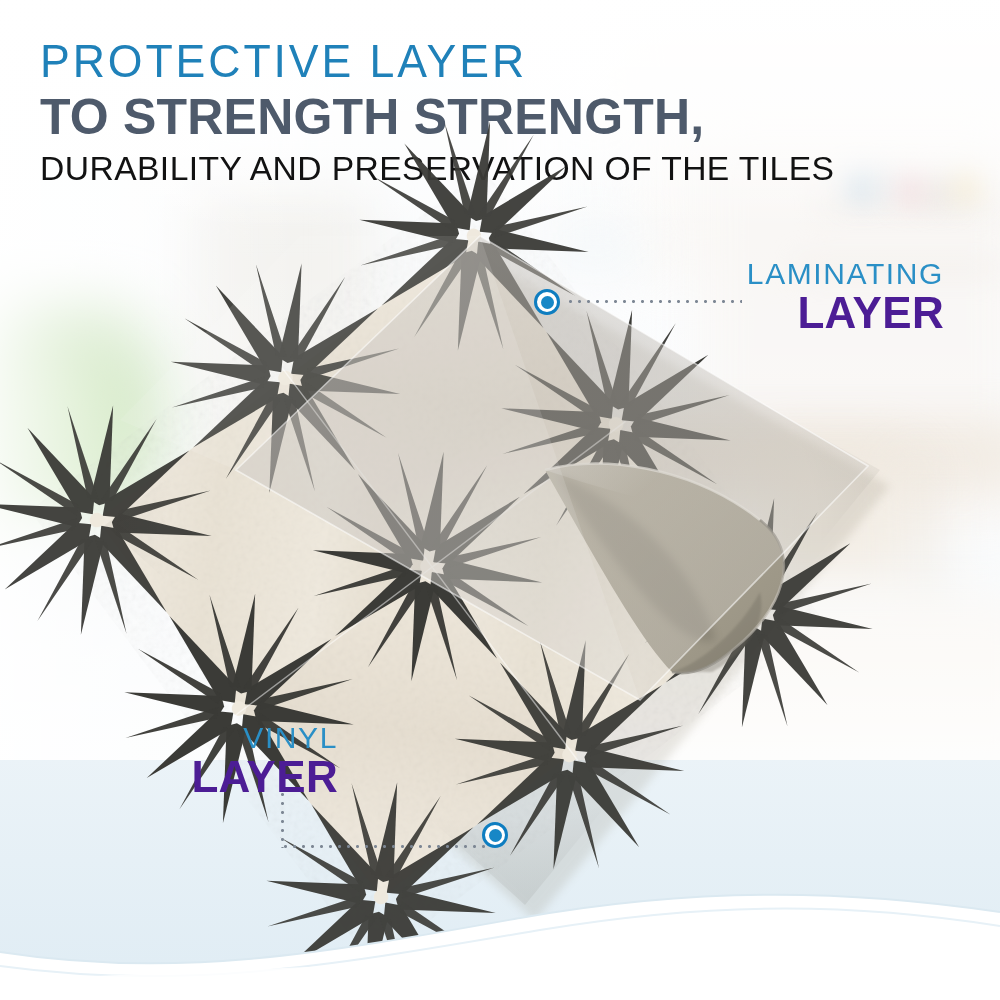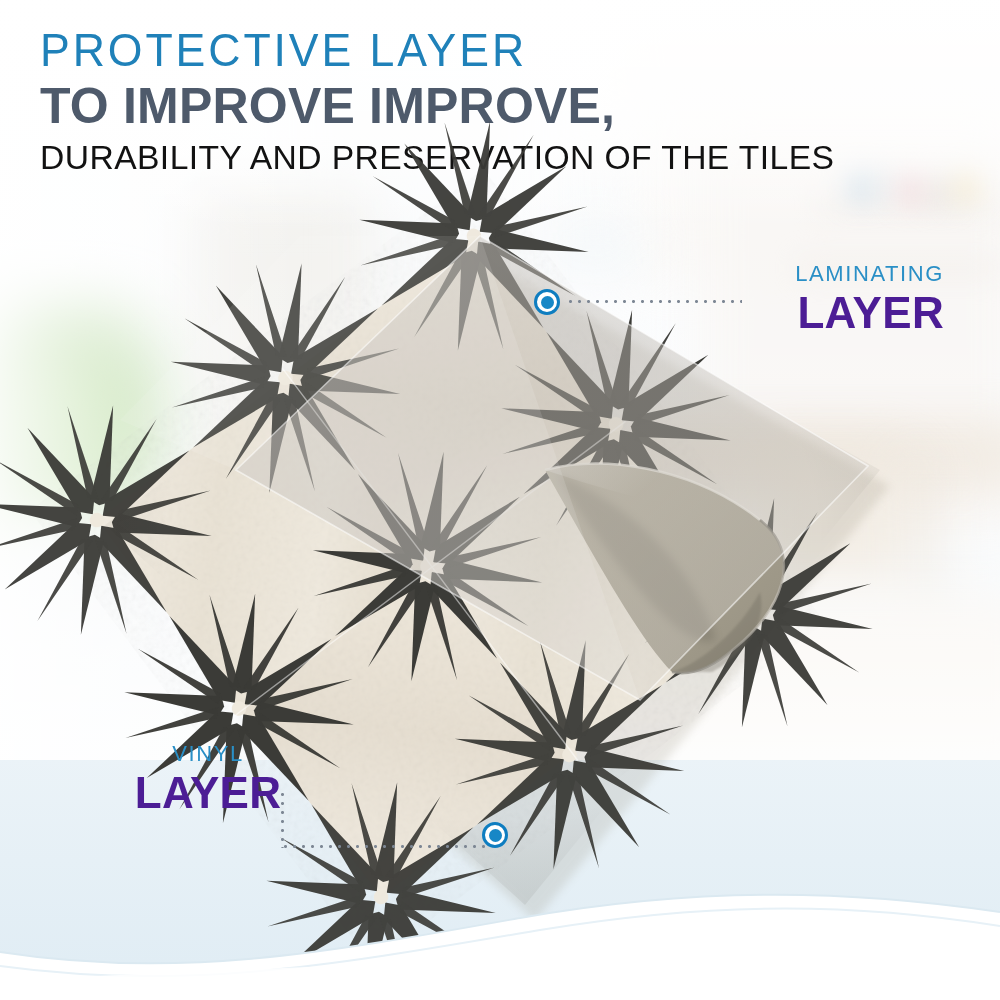--- a/index.html
+++ b/index.html
@@ -48,46 +48,46 @@
     background:radial-gradient(ellipse at 50% 50%, #8cc763 0%, rgba(140,199,99,.6) 50%, rgba(255,255,255,0) 75%);}
   .pot{left:6px;top:520px;width:130px;height:110px;background:#e9eef1;border-radius:6px 6px 22px 22px;}
   .whitewash{position:absolute;inset:0;background:
       linear-gradient(180deg, rgba(255,255,255,.55) 0%, rgba(255,255,255,.25) 35%, rgba(255,255,255,.45) 70%, rgba(255,255,255,.85) 100%);}
   .leftfade{position:absolute;left:0;top:0;width:300px;height:1000px;
     background:linear-gradient(90deg, rgba(255,255,255,.88) 0%, rgba(255,255,255,.45) 45%, rgba(255,255,255,0) 100%);}
   .topfade{position:absolute;left:0;top:0;width:1000px;height:230px;
     background:linear-gradient(180deg, rgba(255,255,255,.96) 0%, rgba(255,255,255,.72) 55%, rgba(255,255,255,0) 100%);}
 
   
-  .headings{position:absolute;left:40px;top:24px;width:840px;}
+  .headings{position:absolute;left:40px;top:35px;width:840px;}
   .h-line1{
     font-size:46px;line-height:52px;letter-spacing:3.0px;font-weight:300;
     color:#1f81b9;font-family:"Liberation Sans", sans-serif;
     transform:scaleX(.97);transform-origin:left center;white-space:nowrap;
   }
   .h-line2{
     font-size:50px;line-height:56px;letter-spacing:.2px;font-weight:700;
     color:#4e5a6b;white-space:nowrap;transform:scaleX(1.0);transform-origin:left center;margin-top:2px;
   }
   .h-line3{
     font-size:33px;line-height:40px;letter-spacing:.4px;font-weight:400;
     color:#121212;white-space:nowrap;transform:scaleX(1.02);transform-origin:left center;margin-top:4px;
   }
 
   
   #art{position:absolute;left:0;top:0;width:1000px;height:1000px;}
 
   
   .callout{position:absolute;}
-  .co-sub{font-size:22px;letter-spacing:1.6px;font-weight:300;color:#2a8fc6;line-height:32px;white-space:nowrap;}
+  .co-sub{font-size:30px;letter-spacing:1.6px;font-weight:300;color:#2a8fc6;line-height:32px;white-space:nowrap;}
   .co-main{font-size:44px;letter-spacing:.3px;font-weight:700;color:#4c1d95;line-height:46px;white-space:nowrap;}
   .lam{left:744px;top:258px;text-align:right;width:200px;}
   .lam .co-sub{text-align:right;}
   .lam .co-main{text-align:right;}
-  .vin{left:78px;top:722px;text-align:center;width:260px;margin-top:16px;}
+  .vin{left:78px;top:722px;text-align:right;width:260px;}
 
   .dot{position:absolute;width:26px;height:26px;border-radius:50%;
        border:3px solid #0e7dc0;background:#ffffff;box-sizing:border-box;
        display:flex;align-items:center;justify-content:center;}
   .dot i{display:block;width:13px;height:13px;border-radius:50%;background:#1787c6;}
   .dot-lam{left:534px;top:289px;}
   .dot-vin{left:482px;top:822px;}
 
   .leader{position:absolute;height:3px;
     background-image:radial-gradient(circle, #7d8794 1.3px, rgba(0,0,0,0) 1.6px);
@@ -132,21 +132,21 @@
     <div class="blur plant"></div>
     <div class="blur plant2"></div>
     <div class="blur pot"></div>
     <div class="whitewash"></div>
     <div class="leftfade"></div>
     <div class="topfade"></div>
   </div>
 
   <div class="headings">
     <div class="h-line1">PROTECTIVE LAYER</div>
-    <div class="h-line2">TO IMPROVE IMPROVE,</div>
+    <div class="h-line2">TO STRENGTH STRENGTH,</div>
     <div class="h-line3">DURABILITY AND PRESERVATION OF THE TILES</div>
   </div>
 
   <svg id="art" viewBox="0 0 1000 1000">
     <defs>
 
       <linearGradient id="stone" x1="0" y1="0" x2="1" y2="1">
         <stop offset="0%" stop-color="#f2ece1"></stop>
         <stop offset="35%" stop-color="#e9e2d4"></stop>
         <stop offset="68%" stop-color="#efe9dd"></stop>

